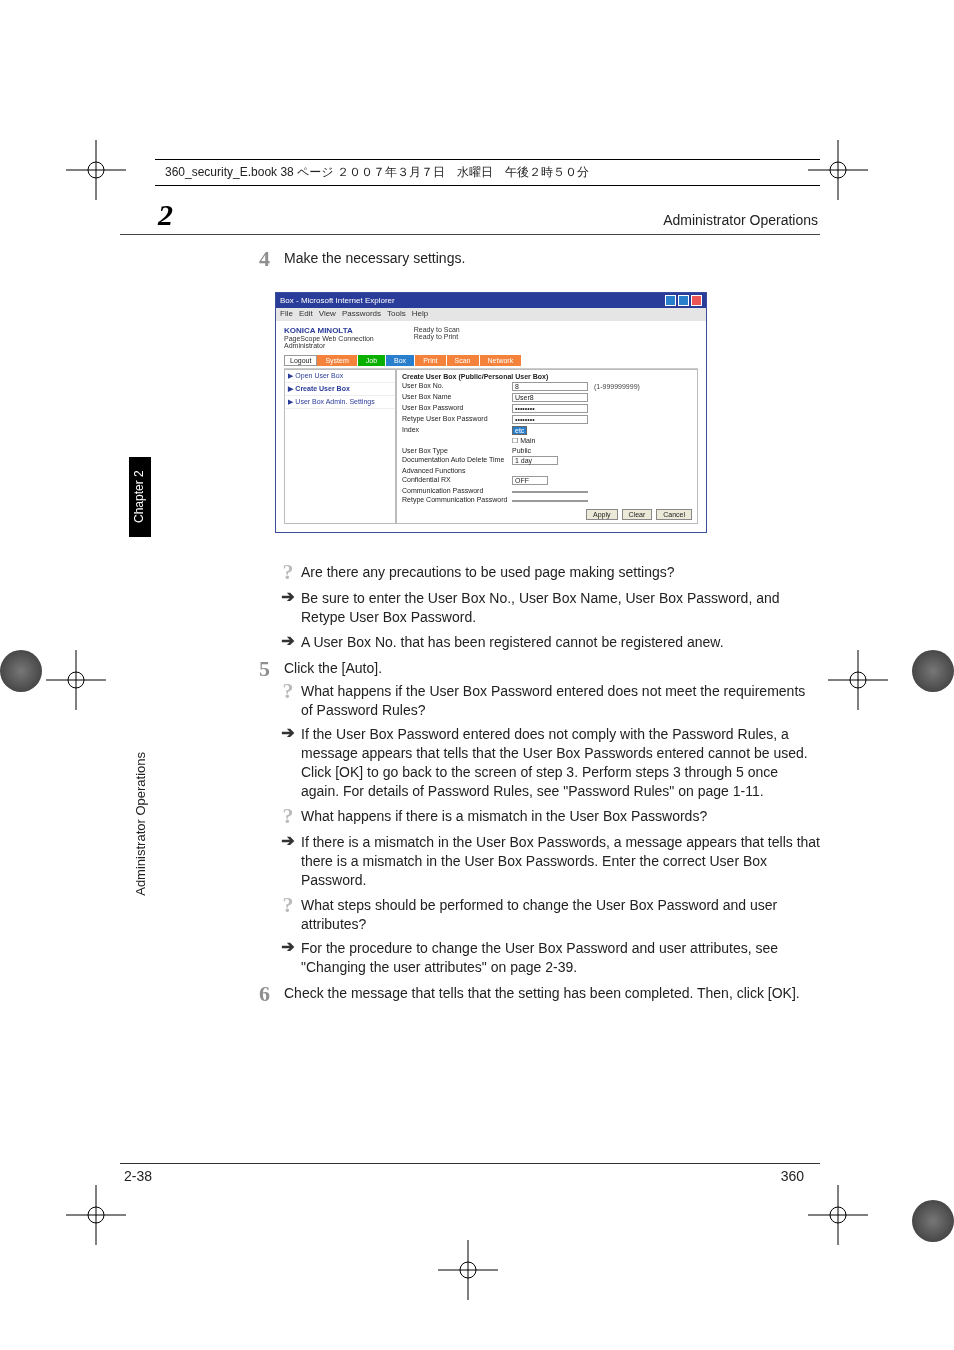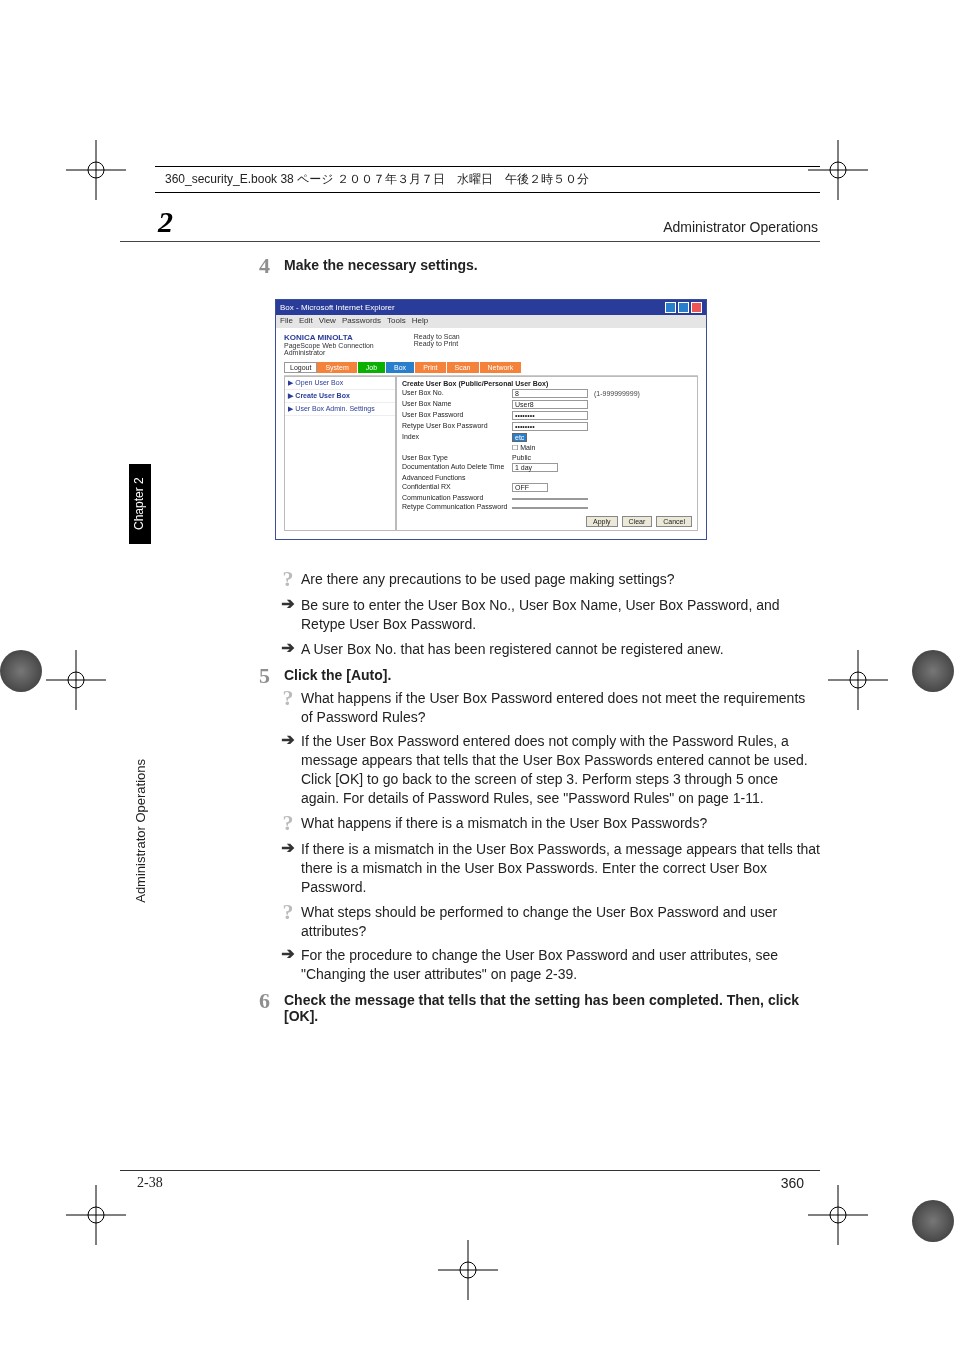--- a/index.html
+++ b/index.html
@@ -7,21 +7,21 @@
     width: 954px;
     height: 1350px;
     position: relative;
     font-family: Arial, Helvetica, sans-serif;
     font-size: 14px;
     color: #222;
     overflow: hidden;
   }
   .page-body-wrap {
     position: absolute;
-    left: 120px; top: 139px;
+    left: 120px; top: 132px;
     width: 700px;
     height: 1070px;
   }
   .topline {
     border-top: 1px solid #000;
     border-bottom: 1px solid #000;
     height: 27px;
     position: absolute;
     left: 35px; right: 0; top: 27px;
     font-size: 12px;
@@ -63,21 +63,20 @@
     text-align: right;
     font-family: "Times New Roman", serif;
     font-size: 22px;
     font-weight: bold;
     color: #8f8f8f;
     padding-right: 14px;
     margin-top: -4px;
   }
   .step-text {
     flex: 1;
-    font-weight: bold;
   }
   .content {
     position: absolute;
     top: 118px;
     left: 100px;
     right: 0;
     bottom: 60px;
   }
   .screencap {
     margin: 20px 0 30px 55px;
@@ -485,17 +484,17 @@
     </div>
 
     <div class="step-row" style="margin-top:6px;">
       <div class="step-no">6</div>
       <div class="step-text">Check the message that tells that the setting has been completed. Then, click [OK].</div>
     </div>
 
   </div>
 
   <div class="footer">
-    <span style="margin-left:17px;font-family:Liberation Serif, serif;">2-38</span>
+    <span style="margin-left:4px;">2-38</span>
     <span style="margin-right:16px;text-align:right;">360</span>
   </div>
 
 </div>
 
 </body></html>

